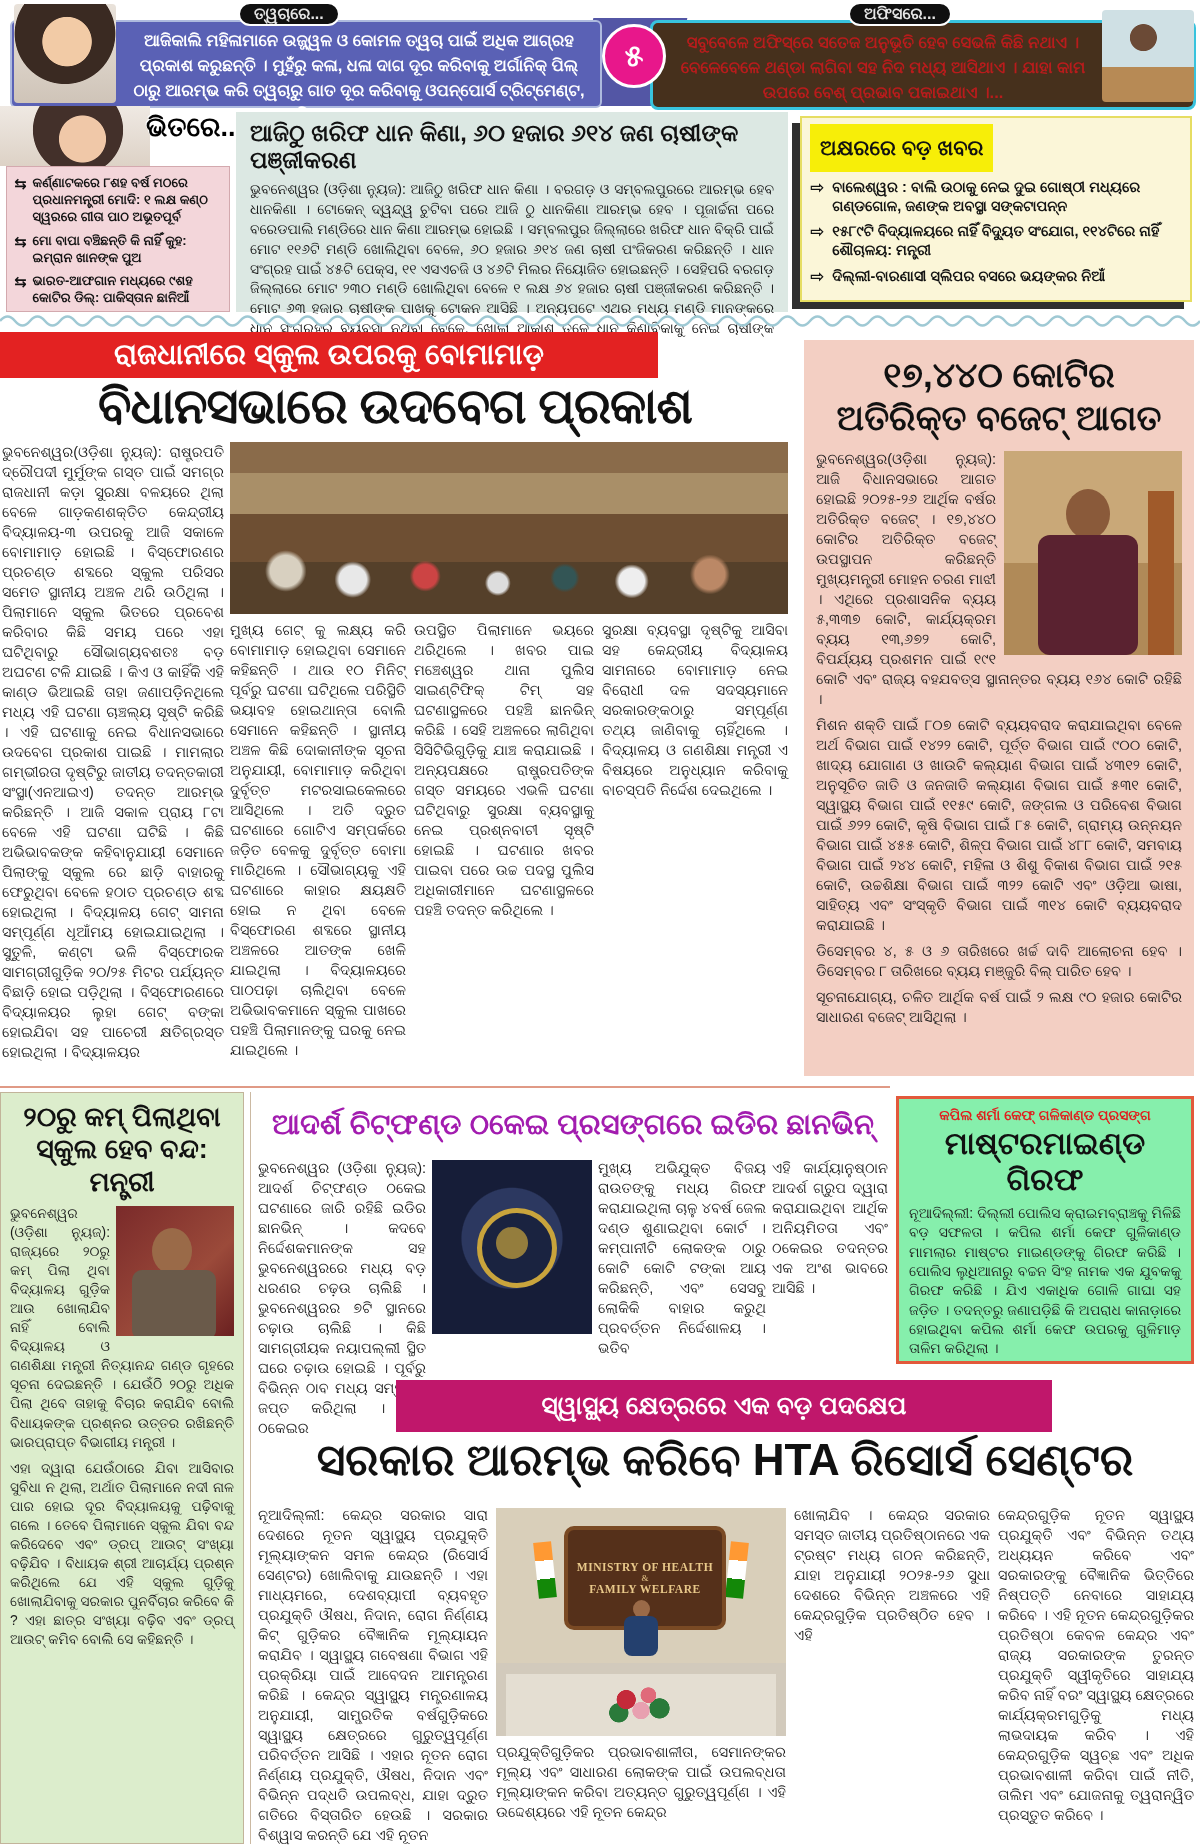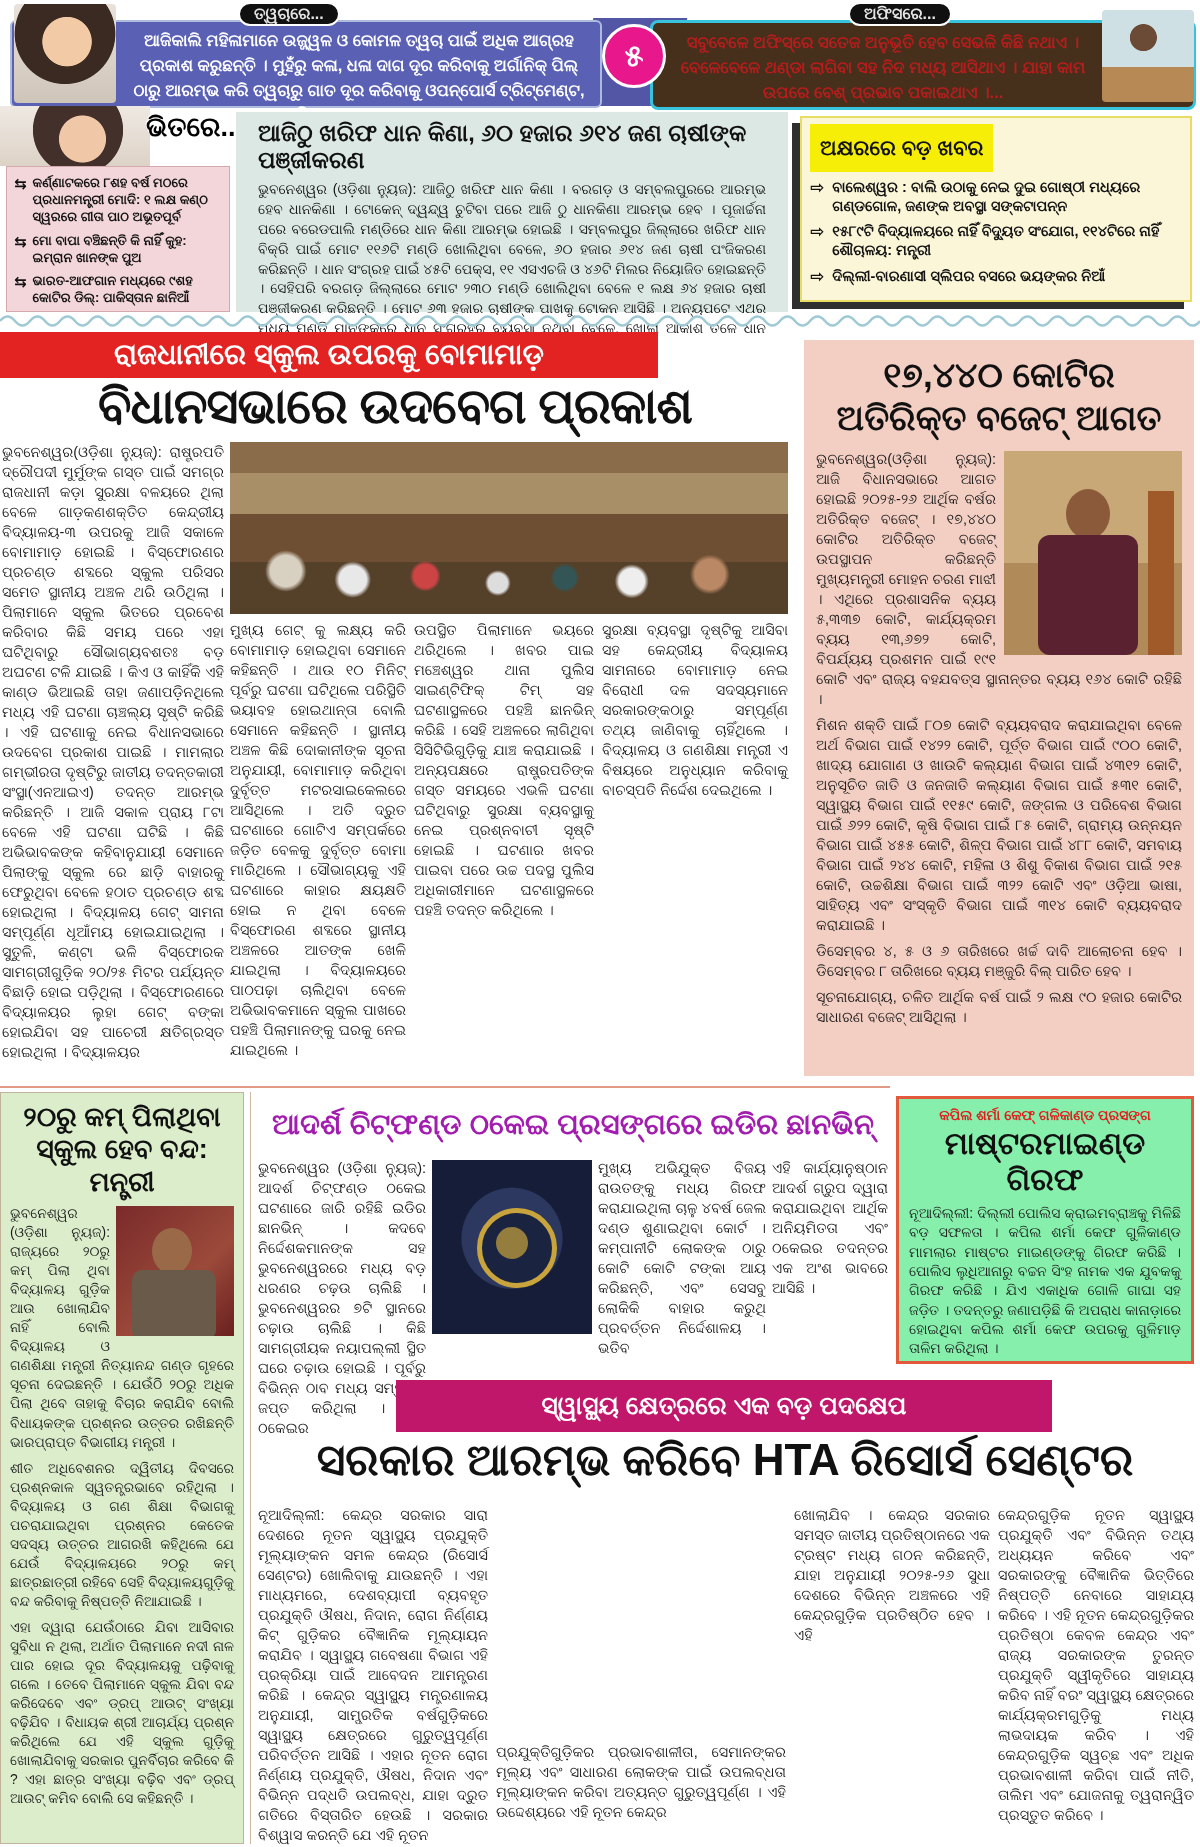--- a/index.html
+++ b/index.html
@@ -45,21 +45,21 @@
       linear-gradient(#efe9e3,#ddd2c6);}
   .inside-title{left:146px;top:112px;width:120px;font-size:27px;font-weight:900;
                 color:#000;text-shadow:1px 1px 0 #fff,-1px -1px 0 #fff;}
   .inside-box{left:6px;top:166px;width:224px;height:146px;background:#f3d6da;
               border:1px solid #d3a9ae;box-sizing:border-box;padding:8px 7px;}
   .li-row{display:flex;gap:6px;margin-bottom:7px;}
   .li-arrow{font-weight:900;font-size:15px;line-height:1.2;}
   .li-txt{font-size:13px;line-height:1.3;font-weight:600;}
 
   .kharif{left:236px;top:112px;width:552px;height:200px;background:#dce8e3;
-          box-sizing:border-box;padding:8px 22px;}
+          box-sizing:border-box;padding:8px 14px;}
   .kharif h1{margin:0 0 6px 0;font-size:23.5px;font-weight:900;line-height:1.15;}
   .kharif p{margin:0;font-size:14px;line-height:1.42;text-align:justify;}
 
   .bignews{left:800px;top:116px;width:392px;height:186px;background:#fbf6d8;
            border:2px solid #e6dd62;box-shadow:-8px 7px 0 #2f2f2f;
            box-sizing:border-box;padding:6px 8px;}
   .bignews-head{background:#f7ee08;font-size:21px;font-weight:900;
                 padding:12px 10px;margin-bottom:6px;display:inline-block;}
   .bn-row{display:flex;gap:8px;margin-bottom:6px;}
   .bn-arrow{font-size:17px;font-weight:900;line-height:1.2;}
@@ -254,21 +254,20 @@
   <div class="abs rule-h"></div>
   <div class="abs rule-v"></div>
 
   <div class="abs school">
     <h2>୨୦ରୁ କମ୍ ପିଲାଥିବା ସ୍କୁଲ ହେବ ବନ୍ଦ: ମନ୍ତ୍ରୀ</h2>
     <div class="photo-minister">
       <div class="min-head"></div>
       <div class="min-body"></div>
     </div>
     <p class="body-txt">ଭୁବନେଶ୍ୱର (ଓଡ଼ିଶା ନ୍ୟୁଜ୍): ରାଜ୍ୟରେ ୨୦ରୁ କମ୍ ପିଲା ଥିବା ବିଦ୍ୟାଳୟ ଗୁଡ଼ିକ ଆଉ ଖୋଲାଯିବ ନାହିଁ ବୋଲି ବିଦ୍ୟାଳୟ ଓ ଗଣଶିକ୍ଷା ମନ୍ତ୍ରୀ ନିତ୍ୟାନନ୍ଦ ଗଣ୍ଡ ଗୃହରେ ସୂଚନା ଦେଇଛନ୍ତି । ଯେଉଁଠି ୨୦ରୁ ଅଧିକ ପିଲା ଥିବେ ତାହାକୁ ବିଚାର କରାଯିବ ବୋଲି ବିଧାୟକଙ୍କ ପ୍ରଶ୍ନର ଉତ୍ତର ରଖିଛନ୍ତି ଭାରପ୍ରାପ୍ତ ବିଭାଗୀୟ ମନ୍ତ୍ରୀ ।</p>
-    <p class="body-txt">ଶୀତ ଅଧିବେଶନର ଦ୍ୱିତୀୟ ଦିବସରେ ପ୍ରଶ୍ନକାଳ ସ୍ୱତନ୍ତ୍ରଭାବେ ରହିଥିଲା । ବିଦ୍ୟାଳୟ ଓ ଗଣ ଶିକ୍ଷା ବିଭାଗକୁ ପଚରାଯାଇଥିବା ପ୍ରଶ୍ନର କେତେକ ସଦସ୍ୟ ଉତ୍ତର ଆଗରଖି କହିଥିଲେ ଯେ ଯେଉଁ ବିଦ୍ୟାଳୟରେ ୨୦ରୁ କମ୍ ଛାତ୍ରଛାତ୍ରୀ ରହିବେ ସେହି ବିଦ୍ୟାଳୟଗୁଡ଼ିକୁ ବନ୍ଦ କରିବାକୁ ନିଷ୍ପତ୍ତି ନିଆଯାଇଛି ।</p>
     <p class="body-txt">ଏହା ଦ୍ୱାରା ଯେଉଁଠାରେ ଯିବା ଆସିବାର ସୁବିଧା ନ ଥିଲା, ଅର୍ଥାତ ପିଲାମାନେ ନଦୀ ନାଳ ପାର ହୋଇ ଦୂର ବିଦ୍ୟାଳୟକୁ ପଢ଼ିବାକୁ ଗଲେ । ତେବେ ପିଲାମାନେ ସ୍କୁଲ ଯିବା ବନ୍ଦ କରିଦେବେ ଏବଂ ଡ୍ରପ୍ ଆଉଟ୍ ସଂଖ୍ୟା ବଢ଼ିଯିବ । ବିଧାୟକ ଶ୍ରୀ ଆଚାର୍ଯ୍ୟ ପ୍ରଶ୍ନ କରିଥିଲେ ଯେ ଏହି ସ୍କୁଲ ଗୁଡ଼ିକୁ ଖୋଲାଯିବାକୁ ସରକାର ପୁନର୍ବିଚାର କରିବେ କି ? ଏହା ଛାତ୍ର ସଂଖ୍ୟା ବଢ଼ିବ ଏବଂ ଡ୍ରପ୍ ଆଉଟ୍ କମିବ ବୋଲି ସେ କହିଛନ୍ତି ।</p>
   </div>
 
   <div class="abs ed-headline center">ଆଦର୍ଶ ଚିଟ୍‌ଫଣ୍ଡ ଠକେଇ ପ୍ରସଙ୍ଗରେ ଇଡିର ଛାନଭିନ୍</div>
   <div class="abs ed-col1 body-txt">ଭୁବନେଶ୍ୱର (ଓଡ଼ିଶା ନ୍ୟୁଜ୍): ଆଦର୍ଶ ଚିଟ୍‌ଫଣ୍ଡ ଠକେଇ ଘଟଣାରେ ଜାରି ରହିଛି ଇଡିର ଛାନଭିନ୍ । କଦବେ ନିର୍ଦ୍ଦେଶକମାନଙ୍କ ସହ ଭୁବନେଶ୍ୱରରେ ମଧ୍ୟ ବଡ଼ ଧରଣର ଚଢ଼ଉ ଚାଲିଛି । ଭୁବନେଶ୍ୱରର ୭ଟି ସ୍ଥାନରେ ଚଢ଼ାଉ ଚାଲିଛି । କିଛି ସାମଗ୍ରୀୟକ ନୟାପଲ୍ଲୀ ସ୍ଥିତ ଘରେ ଚଢ଼ାଉ ହୋଇଛି । ପୂର୍ବରୁ ବିଭିନ୍ନ ଠାବ ମଧ୍ୟ ସମ୍ପତ୍ତି ଜପ୍ତ କରିଥିଲା । ଏହି ଠକେଇର</div>
   <div class="photo-ed">
     <div class="ed-ring"></div>
     <div class="ed-ring-inner"></div>
   </div>
   <div class="abs ed-col2 body-txt">ମୁଖ୍ୟ ଅଭିଯୁକ୍ତ ବିଜୟ ରାଉତଙ୍କୁ ମଧ୍ୟ ଗିରଫ କରାଯାଇଥିଲା ଚାଳୁ ୪ବର୍ଷ ଜେଲ ଦଣ୍ଡ ଶୁଣାଇଥିବା କୋର୍ଟ । କମ୍ପାନୀଟି ଲୋକଙ୍କ ଠାରୁ କୋଟି କୋଟି ଟଙ୍କା ଆୟ କରିଛନ୍ତି, ଏବଂ ସେସବୁ ଲୋକିକି ବାହାର କରୁଥି ପ୍ରବର୍ତ୍ତନ ନିର୍ଦ୍ଦେଶାଳୟ । ଭତିବ</div>
@@ -276,17 +275,30 @@
 
   <div class="abs kapil">
     <p class="kapil-kicker">କପିଲ ଶର୍ମା କେଫ୍ ଗଳିକାଣ୍ଡ ପ୍ରସଙ୍ଗ</p>
     <h2>ମାଷ୍ଟରମାଇଣ୍ଡ ଗିରଫ</h2>
     <p class="body-txt">ନୂଆଦିଲ୍ଲୀ: ଦିଲ୍ଲୀ ପୋଲିସ କ୍ରାଇମବ୍ରାଞ୍ଚକୁ ମିଳିଛି ବଡ଼ ସଫଳତା । କପିଲ ଶର୍ମା କେଫ ଗୁଳିକାଣ୍ଡ ମାମଲାର ମାଷ୍ଟର ମାଇଣ୍ଡଙ୍କୁ ଗିରଫ କରିଛି । ପୋଲିସ ଲୁଧିଆନାରୁ ବଚ୍ଚନ ସିଂହ ନାମକ ଏକ ଯୁବକକୁ ଗିରଫ କରିଛି । ଯିଏ ଏକାଧିକ ଗୋଳି ଗାଘା ସହ ଜଡ଼ିତ । ତଦନ୍ତରୁ ଜଣାପଡ଼ିଛି କି ଅପରାଧ କାନାଡ଼ାରେ ହୋଇଥିବା କପିଲ ଶର୍ମା କେଫ ଉପରକୁ ଗୁଳିମାଡ଼ ତାଳିମ କରିଥିଲା ।</p>
   </div>
 
   <div class="abs hta-banner center">ସ୍ୱାସ୍ଥ୍ୟ କ୍ଷେତ୍ରରେ ଏକ ବଡ଼ ପଦକ୍ଷେପ</div>
   <div class="abs hta-headline center">ସରକାର ଆରମ୍ଭ କରିବେ HTA ରିସୋର୍ସ ସେଣ୍ଟର</div>
   <div class="abs hta-col1 body-txt">ନୂଆଦିଲ୍ଲୀ: କେନ୍ଦ୍ର ସରକାର ସାରା ଦେଶରେ ନୂତନ ସ୍ୱାସ୍ଥ୍ୟ ପ୍ରଯୁକ୍ତି ମୂଲ୍ୟାଙ୍କନ ସମଳ କେନ୍ଦ୍ର (ରିସୋର୍ସ ସେଣ୍ଟର) ଖୋଲିବାକୁ ଯାଉଛନ୍ତି । ଏହା ମାଧ୍ୟମରେ, ଦେଶବ୍ୟାପୀ ବ୍ୟବହୃତ ପ୍ରଯୁକ୍ତି ଔଷଧ, ନିଦାନ, ରୋଗ ନିର୍ଣ୍ଣୟ କିଟ୍ ଗୁଡ଼ିକର ବୈଜ୍ଞାନିକ ମୂଲ୍ୟାୟନ କରାଯିବ । ସ୍ୱାସ୍ଥ୍ୟ ଗବେଷଣା ବିଭାଗ ଏହି ପ୍ରକ୍ରିୟା ପାଇଁ ଆବେଦନ ଆମନ୍ତ୍ରଣ କରିଛି । କେନ୍ଦ୍ର ସ୍ୱାସ୍ଥ୍ୟ ମନ୍ତ୍ରଣାଳୟ ଅନୁଯାୟୀ, ସାମ୍ପ୍ରତିକ ବର୍ଷଗୁଡ଼ିକରେ ସ୍ୱାସ୍ଥ୍ୟ କ୍ଷେତ୍ରରେ ଗୁରୁତ୍ୱପୂର୍ଣ୍ଣ ପରିବର୍ତ୍ତନ ଆସିଛି । ଏହାର ନୂତନ ରୋଗ ନିର୍ଣ୍ଣୟ ପ୍ରଯୁକ୍ତି, ଔଷଧ, ନିଦାନ ଏବଂ ବିଭିନ୍ନ ପଦ୍ଧତି ଉପଲବ୍ଧ, ଯାହା ଦ୍ରୁତ ଗତିରେ ବିସ୍ତାରିତ ହେଉଛି । ସରକାର ବିଶ୍ୱାସ କରନ୍ତି ଯେ ଏହି ନୂତନ</div>
+  <div class="photo-ministry">
+    <div class="flag fl-left"></div>
+    <div class="flag fl-right"></div>
+    <div class="plaque">
+      <div class="l1">MINISTRY OF HEALTH</div>
+      <div class="l2">&amp;</div>
+      <div class="l3">FAMILY WELFARE</div>
+    </div>
+    <div class="m-person-head"></div>
+    <div class="m-person"></div>
+    <div class="m-table"></div>
+    <div class="m-flowers"></div>
+  </div>
   <div class="abs hta-col2 body-txt">ପ୍ରଯୁକ୍ତିଗୁଡ଼ିକର ପ୍ରଭାବଶାଳୀତା, ସେମାନଙ୍କର ମୂଲ୍ୟ ଏବଂ ସାଧାରଣ ଲୋକଙ୍କ ପାଇଁ ଉପଲବ୍ଧତା ମୂଲ୍ୟାଙ୍କନ କରିବା ଅତ୍ୟନ୍ତ ଗୁରୁତ୍ୱପୂର୍ଣ୍ଣ । ଏହି ଉଦ୍ଦେଶ୍ୟରେ ଏହି ନୂତନ କେନ୍ଦ୍ର</div>
   <div class="abs hta-col3 body-txt">ଖୋଲାଯିବ । କେନ୍ଦ୍ର ସରକାର ସମସ୍ତ ଜାତୀୟ ପ୍ରତିଷ୍ଠାନରେ ଏକ ଟ୍ରଷ୍ଟ ମଧ୍ୟ ଗଠନ କରିଛନ୍ତି, ଯାହା ଅନୁଯାୟୀ ୨୦୨୫-୨୬ ସୁଧା ଦେଶରେ ବିଭିନ୍ନ ଅଞ୍ଚଳରେ ଏହି କେନ୍ଦ୍ରଗୁଡ଼ିକ ପ୍ରତିଷ୍ଠିତ ହେବ । ଏହି</div>
   <div class="abs hta-col4 body-txt">କେନ୍ଦ୍ରଗୁଡ଼ିକ ନୂତନ ସ୍ୱାସ୍ଥ୍ୟ ପ୍ରଯୁକ୍ତି ଏବଂ ବିଭିନ୍ନ ତଥ୍ୟ ଅଧ୍ୟୟନ କରିବେ ଏବଂ ସରକାରଙ୍କୁ ବୈଜ୍ଞାନିକ ଭିତ୍ତିରେ ନିଷ୍ପତ୍ତି ନେବାରେ ସାହାଯ୍ୟ କରିବେ । ଏହି ନୂତନ କେନ୍ଦ୍ରଗୁଡ଼ିକର ପ୍ରତିଷ୍ଠା କେବଳ କେନ୍ଦ୍ର ଏବଂ ରାଜ୍ୟ ସରକାରଙ୍କ ତୁରନ୍ତ ପ୍ରଯୁକ୍ତି ସ୍ୱୀକୃତିରେ ସାହାଯ୍ୟ କରିବ ନାହିଁ ବରଂ ସ୍ୱାସ୍ଥ୍ୟ କ୍ଷେତ୍ରରେ କାର୍ଯ୍ୟକ୍ରମଗୁଡ଼ିକୁ ମଧ୍ୟ ଲାଭଦାୟକ କରିବ । ଏହି କେନ୍ଦ୍ରଗୁଡ଼ିକ ସ୍ୱଚ୍ଛ ଏବଂ ଅଧିକ ପ୍ରଭାବଶାଳୀ କରିବା ପାଇଁ ନୀତି, ତାଲିମ ଏବଂ ଯୋଜନାକୁ ତ୍ୱରାନ୍ୱିତ ପ୍ରସ୍ତୁତ କରିବେ ।</div>
 
 </div>
 
 </body></html>

